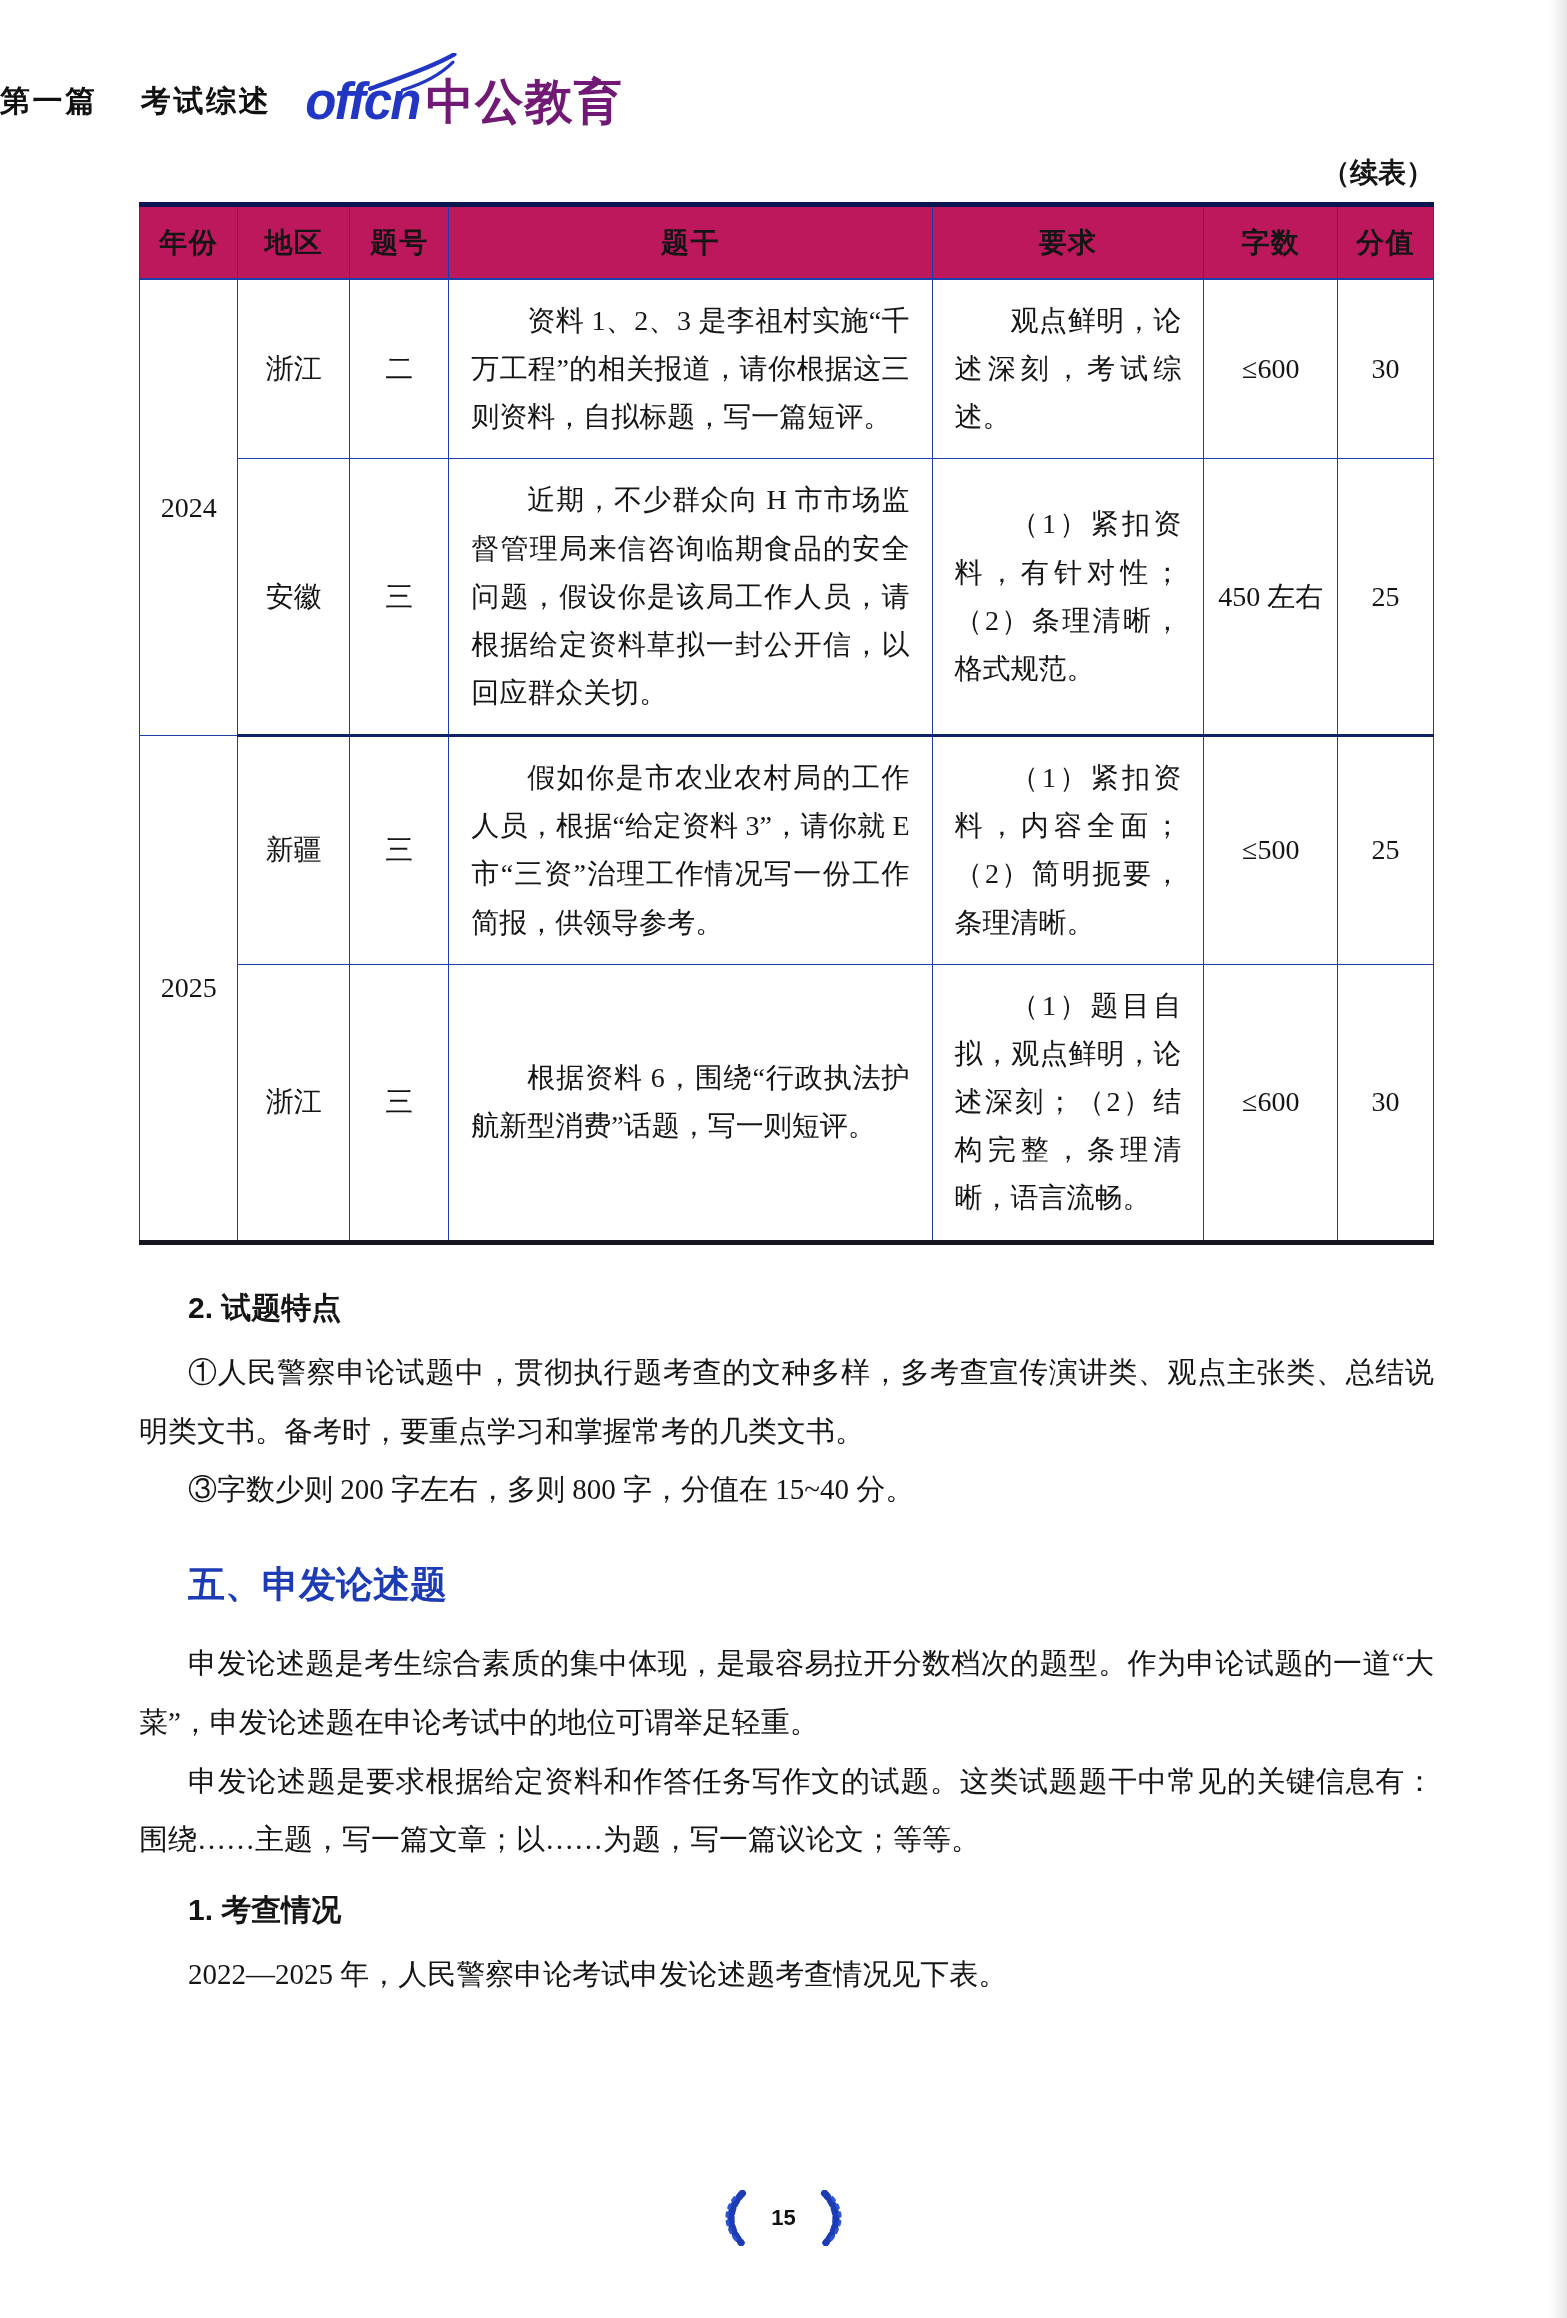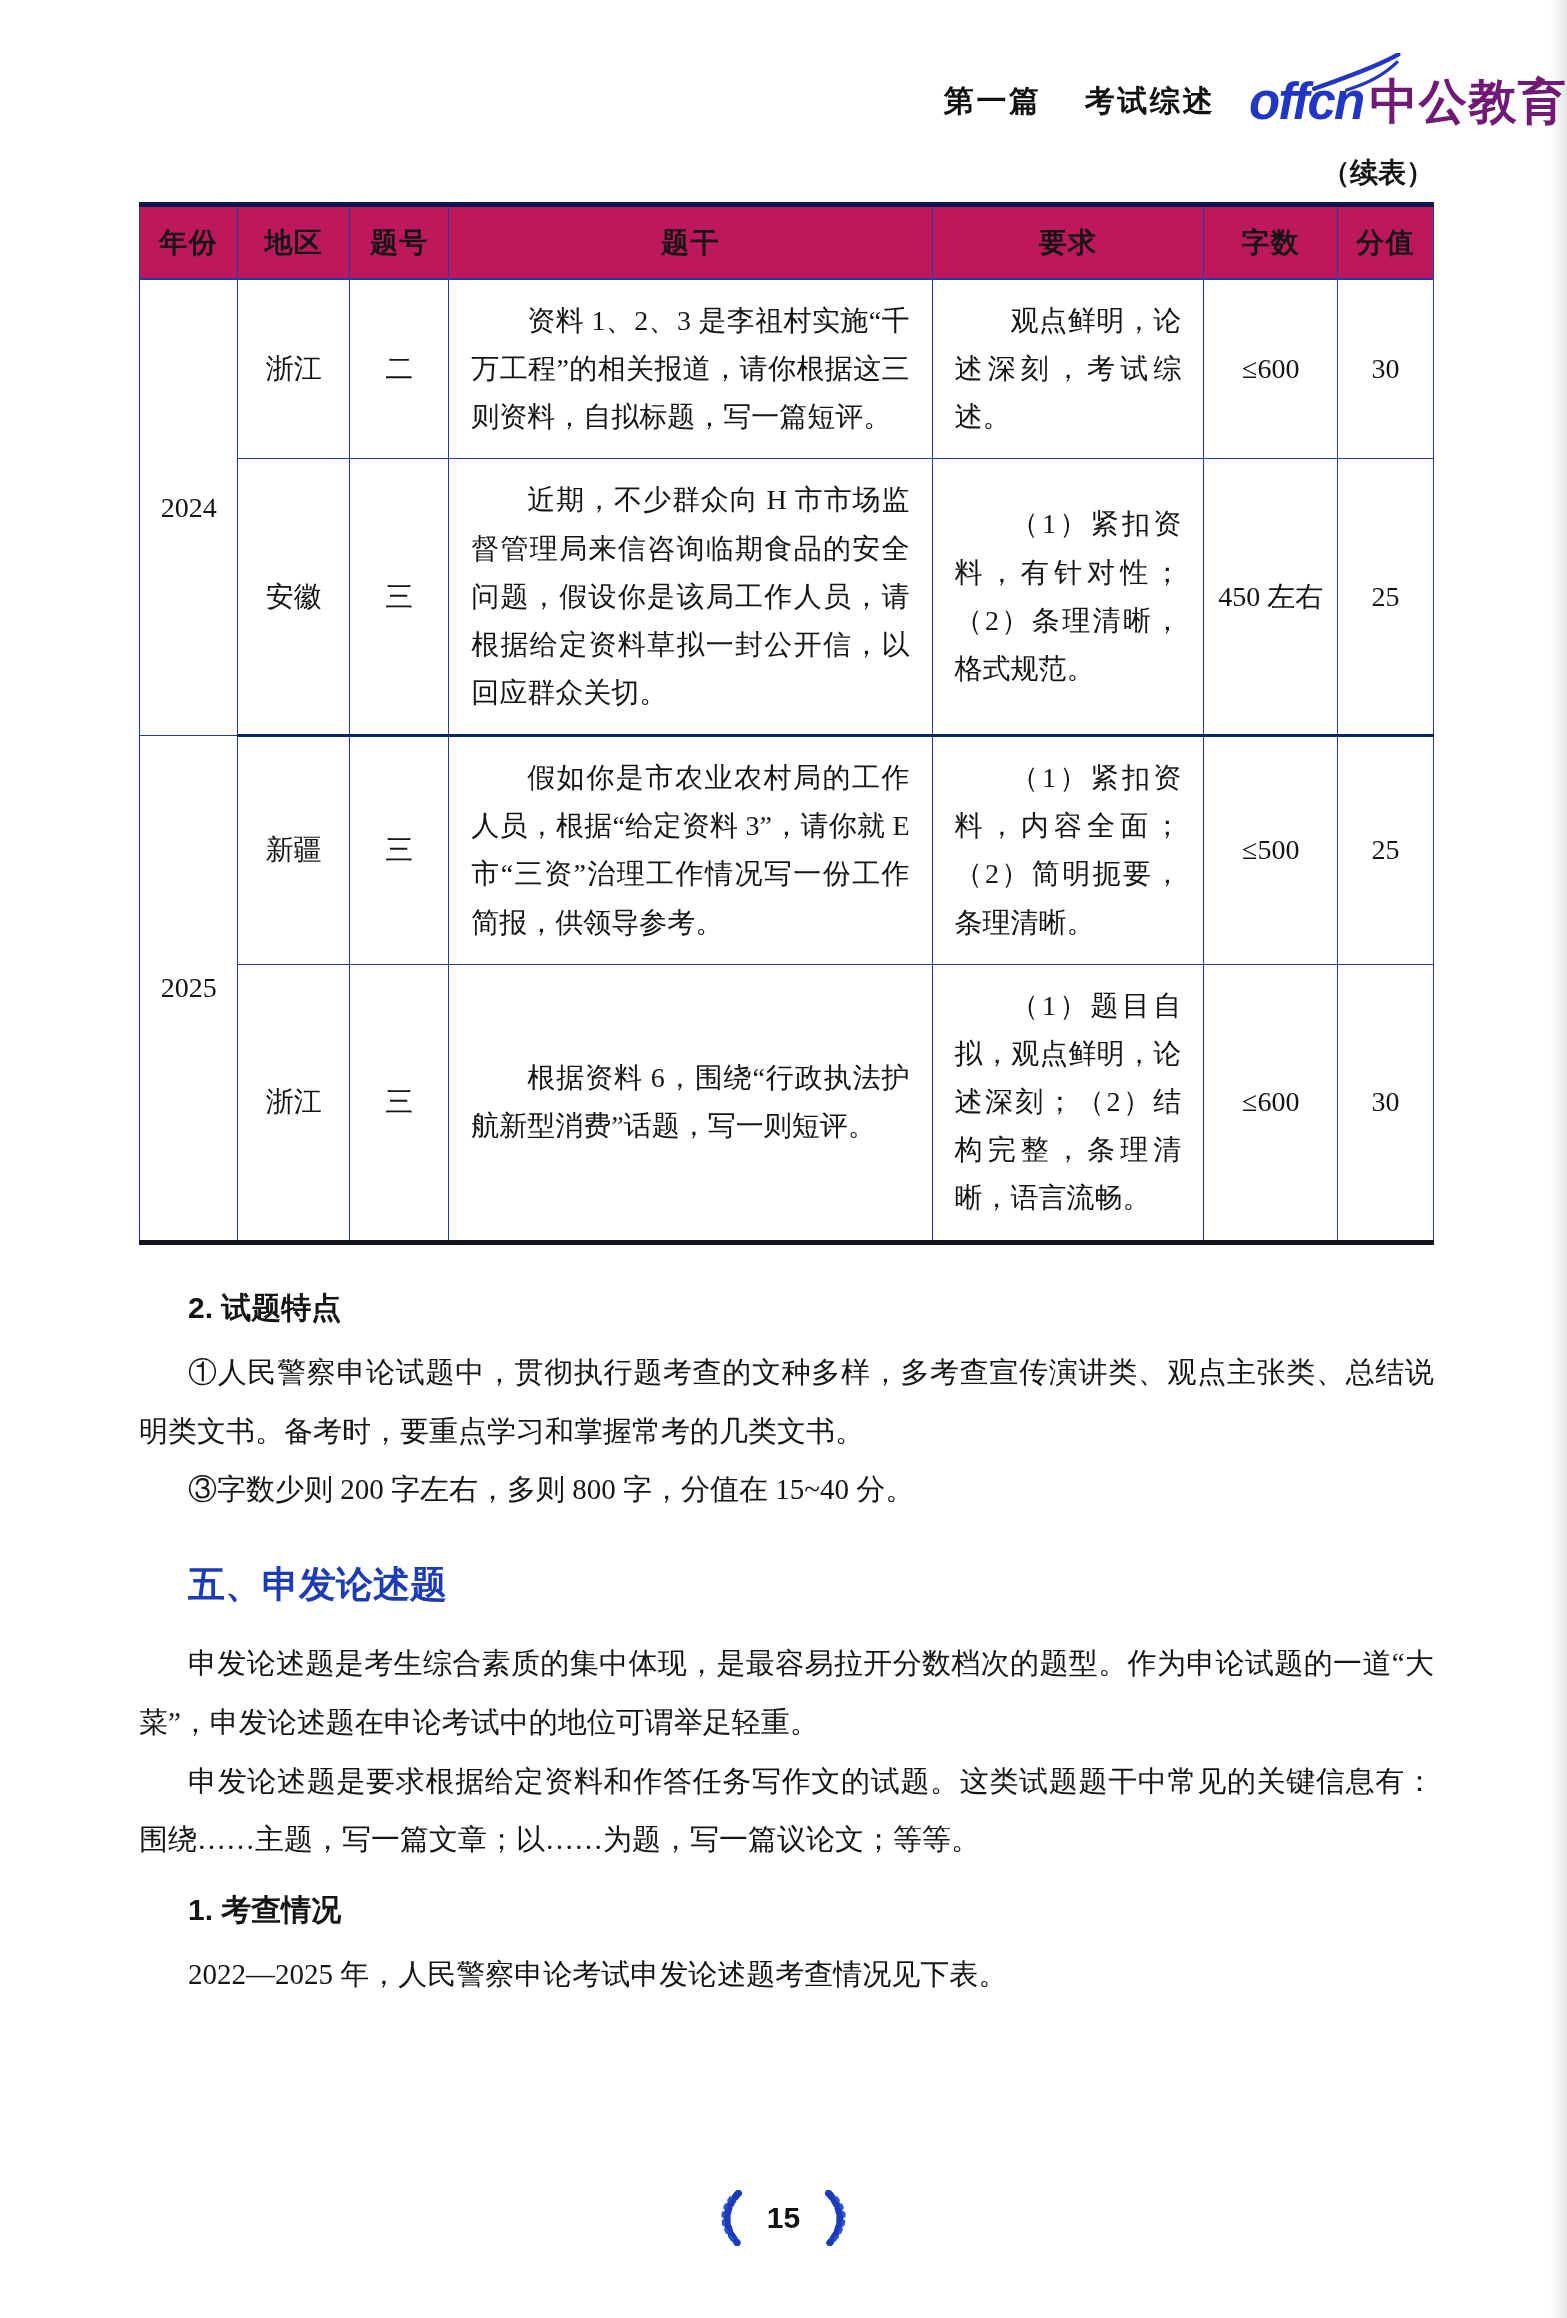--- a/index.html
+++ b/index.html
@@ -21,21 +21,21 @@
     width: 17px; height: 100%;
     background: linear-gradient(to right, rgba(0,0,0,0), rgba(0,0,0,0.10));
     pointer-events: none;
   }
   .content { padding: 0 133px 0 139px; }
 
   
   .page-header {
     padding-top: 76px;
     display: flex;
-    justify-content: flex-end;
+    justify-content: flex-start;
     align-items: center;
     gap: 34px;
     font-family: "Liberation Sans", "DejaVu Sans", sans-serif;
   }
   .part-label, .part-title { font-size: 30px; font-weight: bold; color: #111; letter-spacing: 2.6px; }
   .part-label { margin-right: 9px; }
   .logo { display: flex; align-items: center; gap: 6.5px; position: relative; }
   .logo-latin {
     font-size: 51px; font-weight: bold; font-style: italic;
     color: #2137c4; letter-spacing: -1.9px; line-height: 1;
@@ -112,21 +112,21 @@
     position: absolute;
     left: 0; bottom: 73px;
     width: 100%;
     display: flex;
     justify-content: center;
     align-items: center;
     gap: 22px;
   }
   .page-number {
     font-family: "Liberation Sans", "DejaVu Sans", sans-serif;
-    font-size: 30px;
+    font-size: 22px;
     font-weight: bold;
     color: #111;
   }
   .laurel { display: block; }
 </style>
 </head>
 <body>
 
 <div class="page">
 

